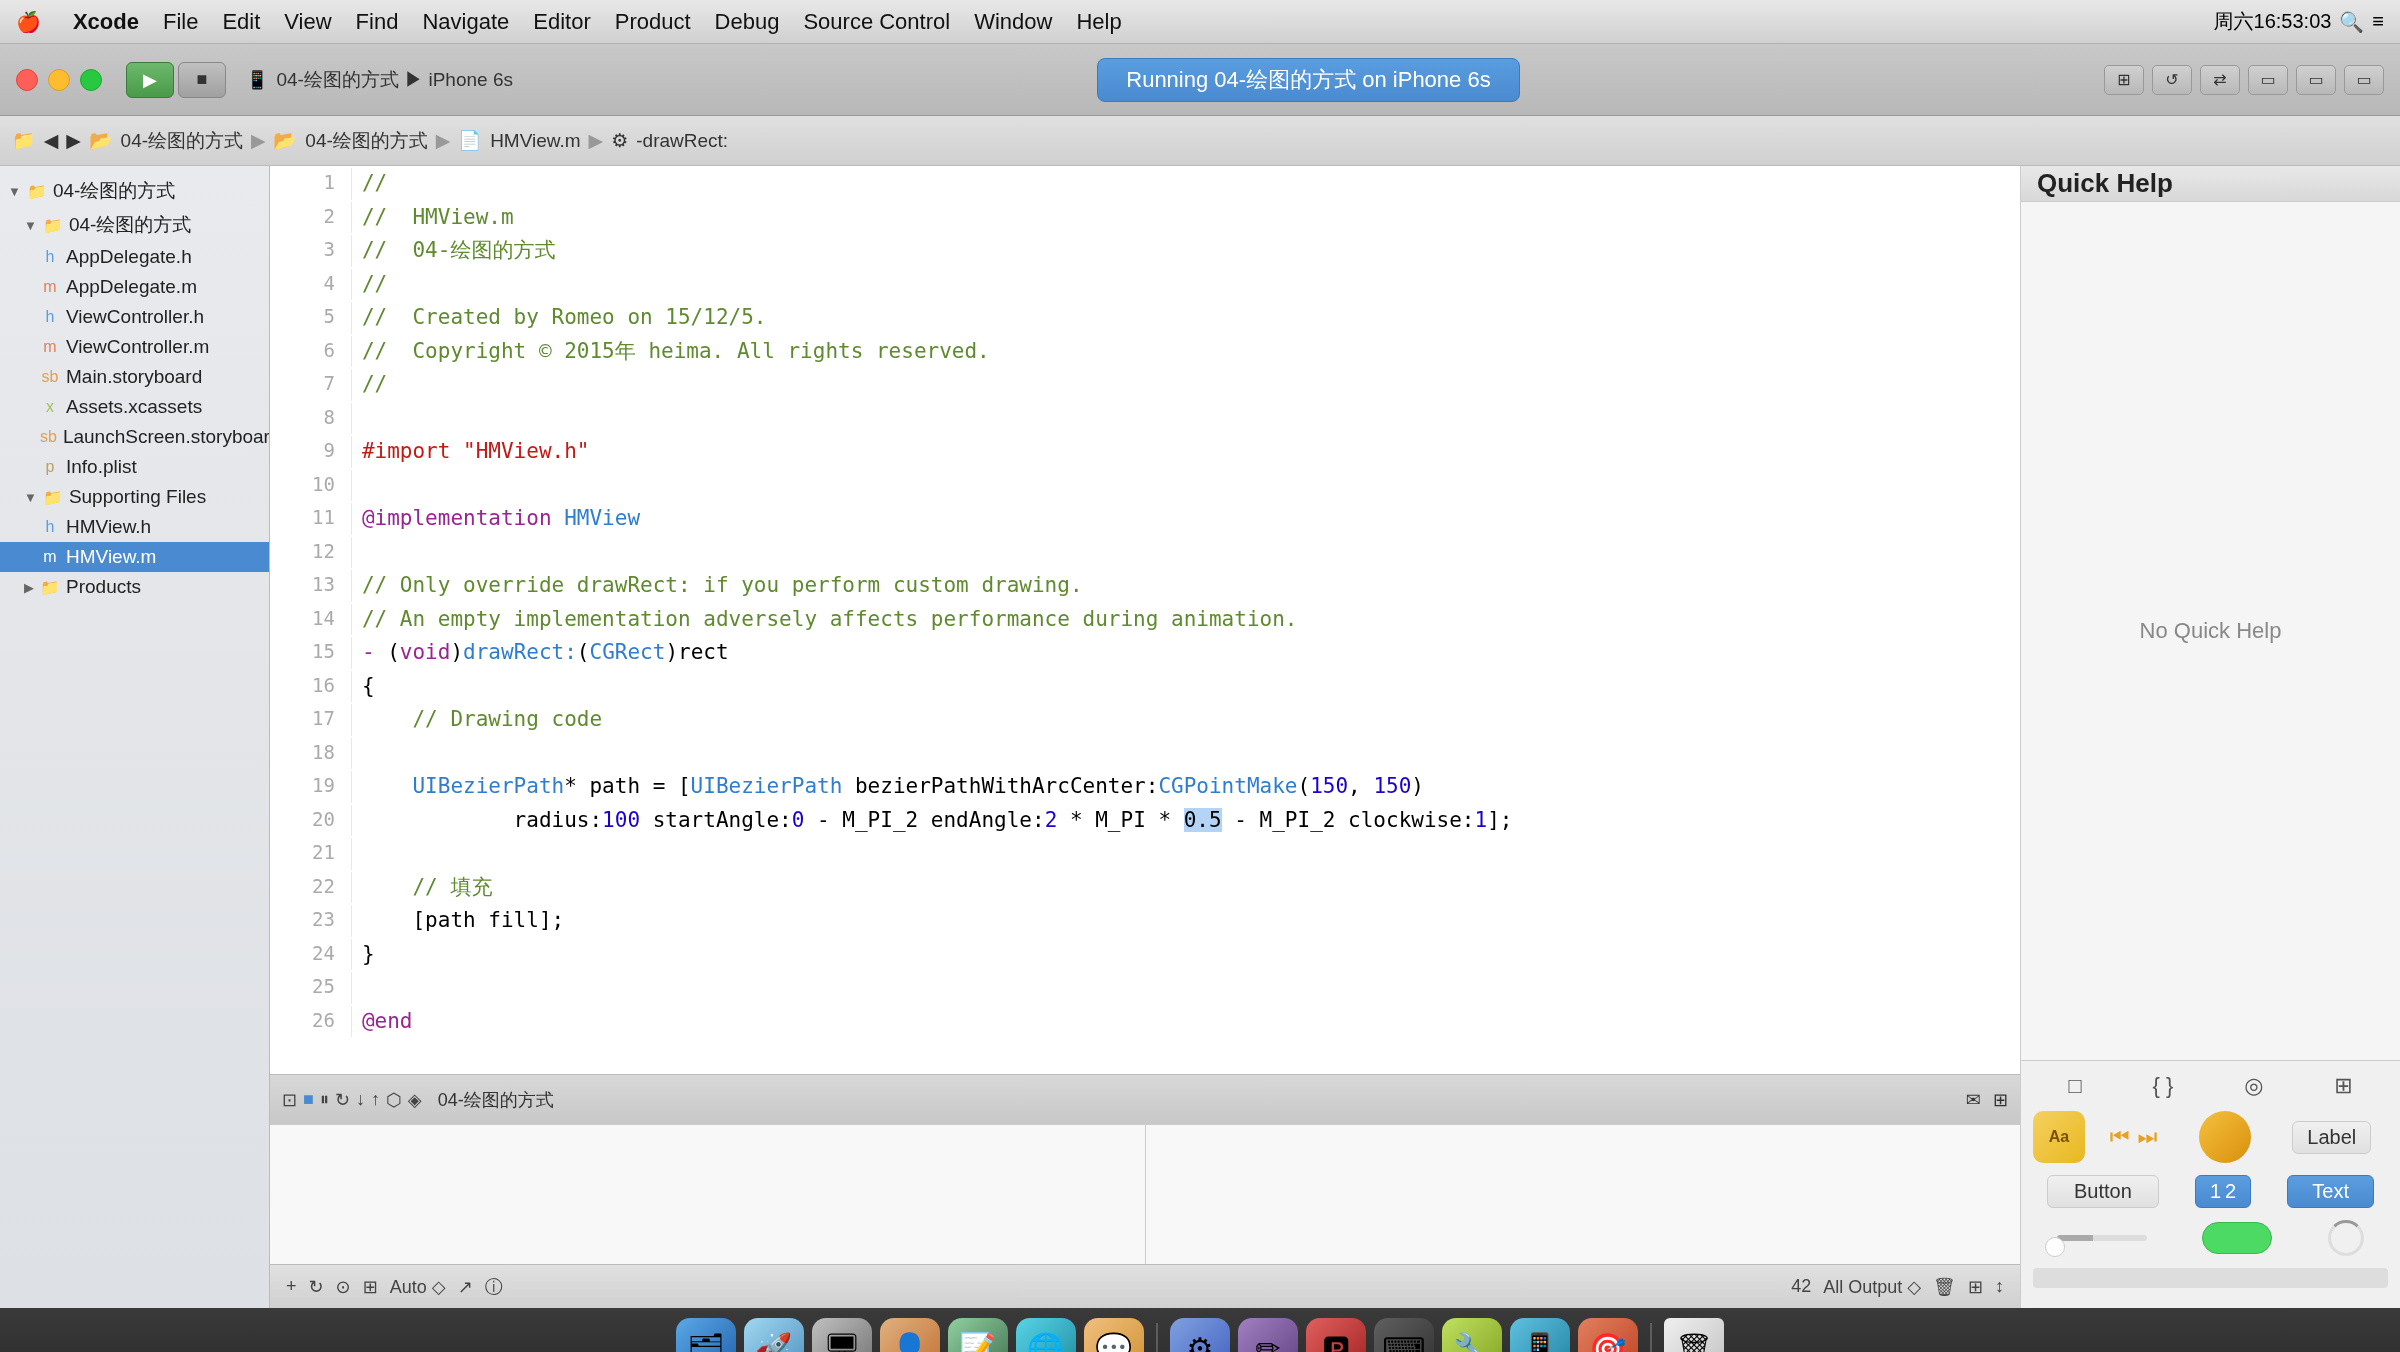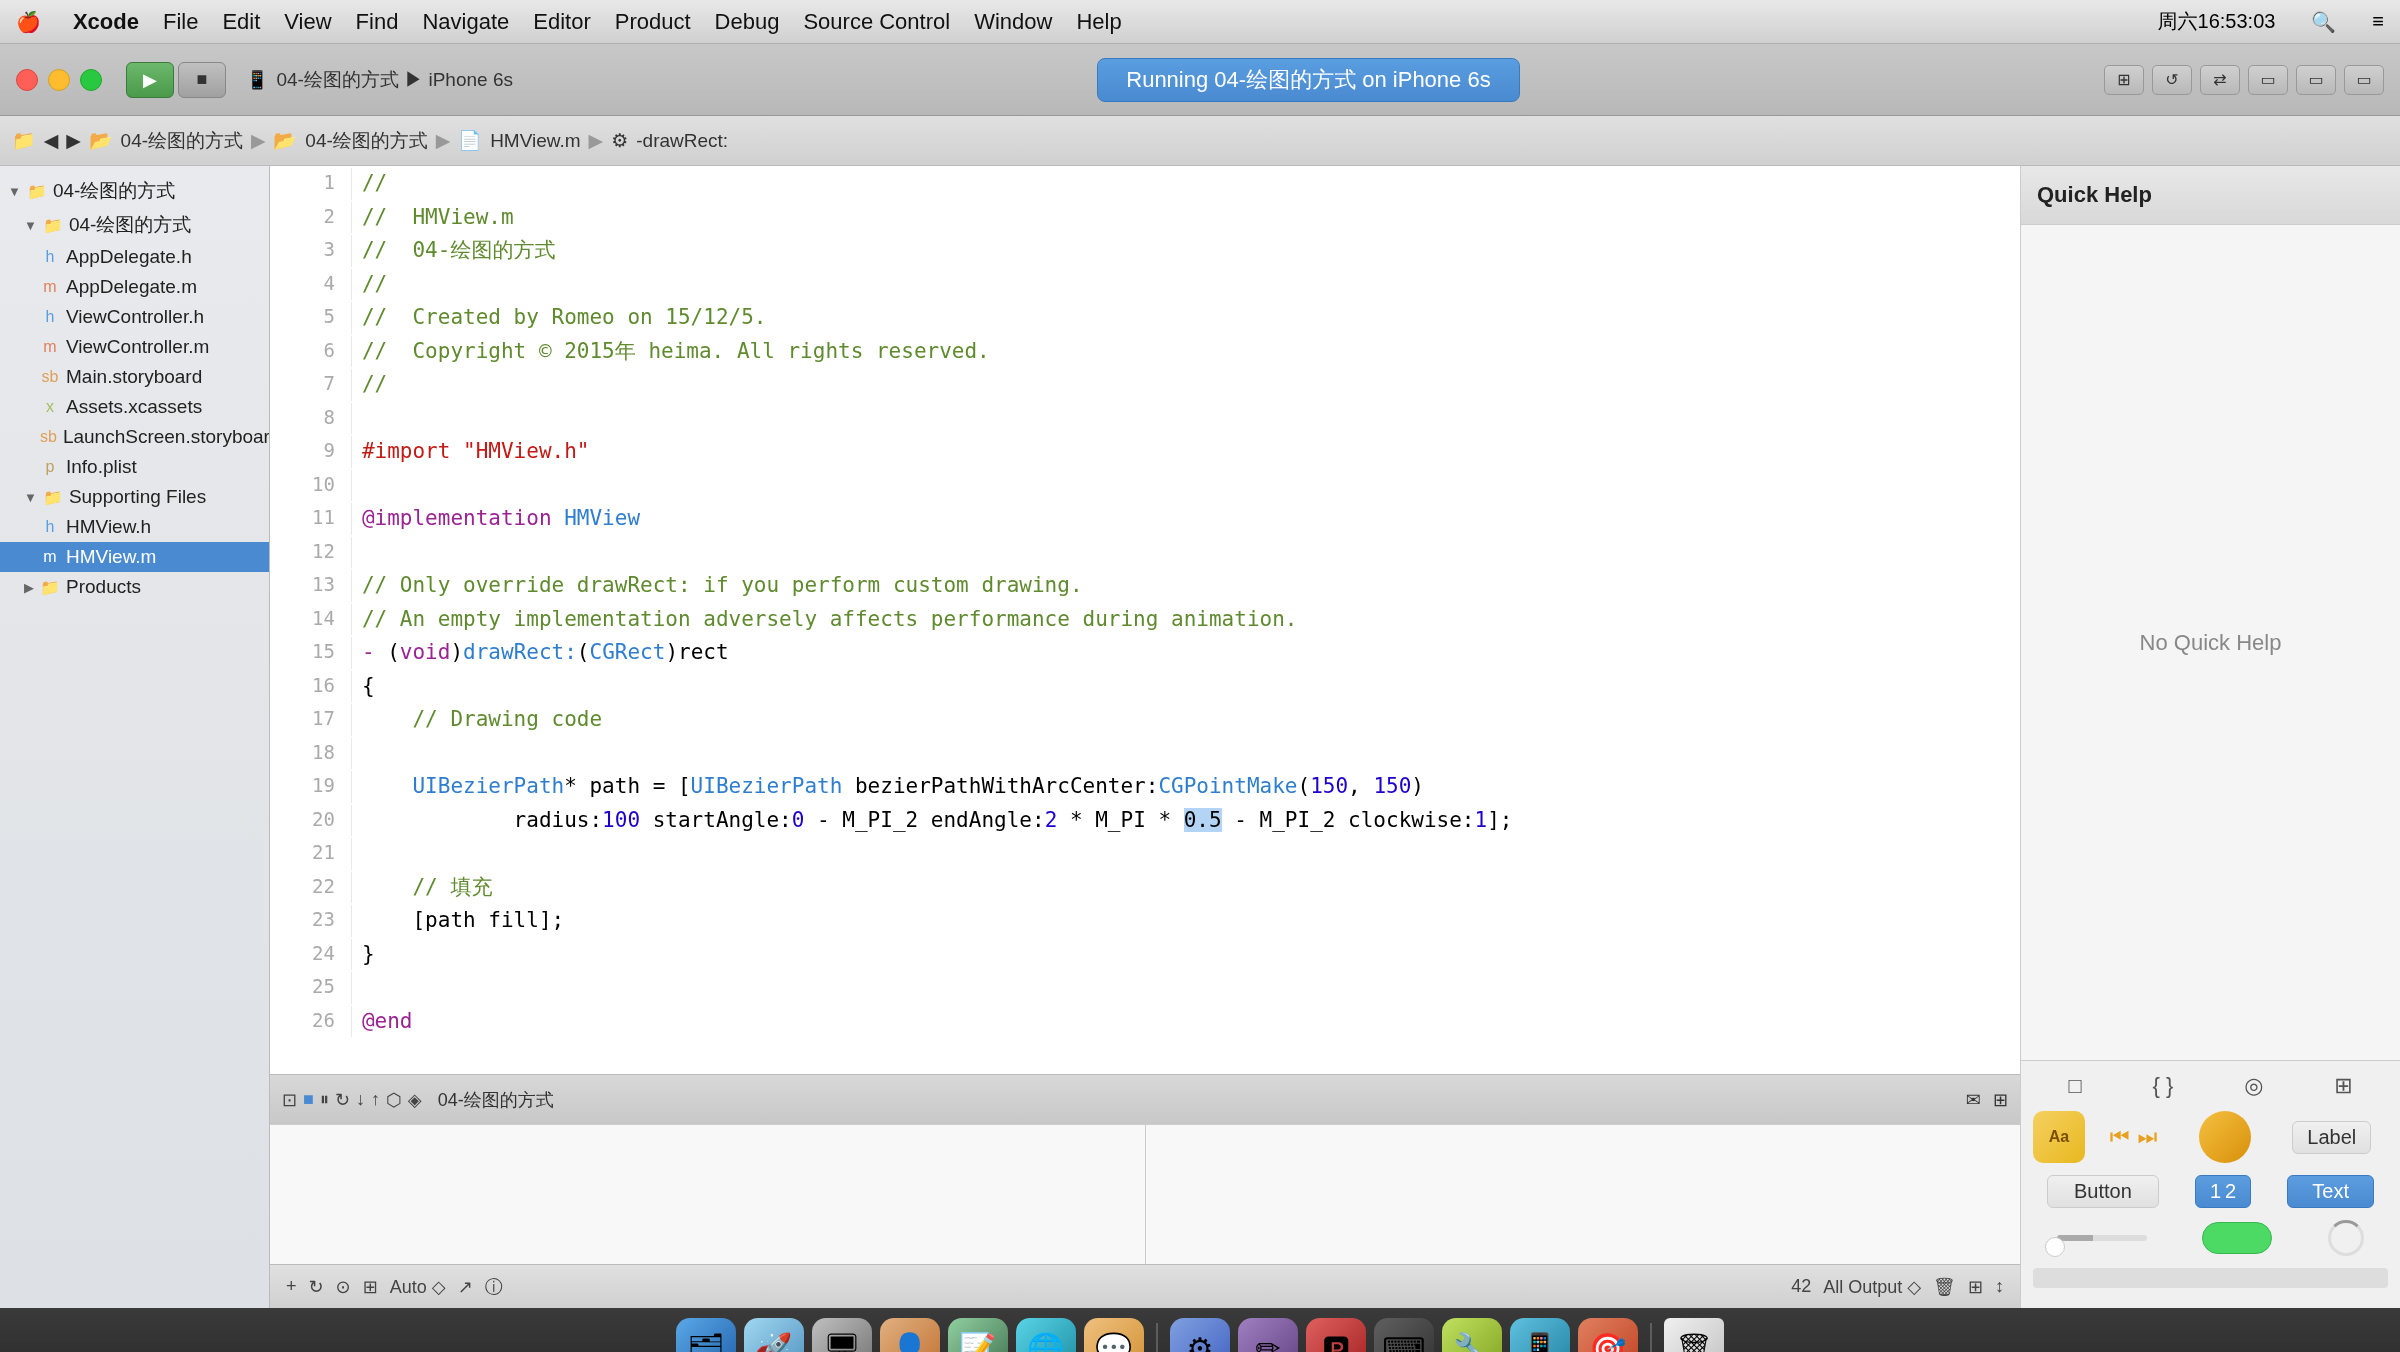--- a/index.html
+++ b/index.html
@@ -29,21 +29,21 @@
     .menubar-item {
       font-size: 22px;
       color: #111;
       cursor: default;
     }
     .menubar-item.bold { font-weight: 700; }
     .menubar-right {
       margin-left: auto;
       display: flex;
       align-items: center;
-      gap: 36px;
+      gap: 8px;
       font-size: 20px;
     }
 
     
     .xcode-titlebar {
       background: linear-gradient(to bottom, #c8c8c8, #b8b8b8);
       height: 72px;
       display: flex;
       align-items: center;
       padding: 0 16px;
@@ -240,22 +240,22 @@
     
     .right-panel {
       width: 380px;
       background: #f5f5f5;
       border-left: 1px solid #ccc;
       display: flex;
       flex-direction: column;
     }
     .quick-help-header {
       background: linear-gradient(to bottom, #e8e8e8, #d8d8d8);
-      padding: 16px 16px;
-      font-size: 22px;
+      padding: 2px 16px;
+      font-size: 26px;
       font-weight: 600;
       color: #222;
       border-bottom: 1px solid #ccc;
     }
     .quick-help-content {
       flex: 1;
       display: flex;
       align-items: center;
       justify-content: center;
       color: #888;

